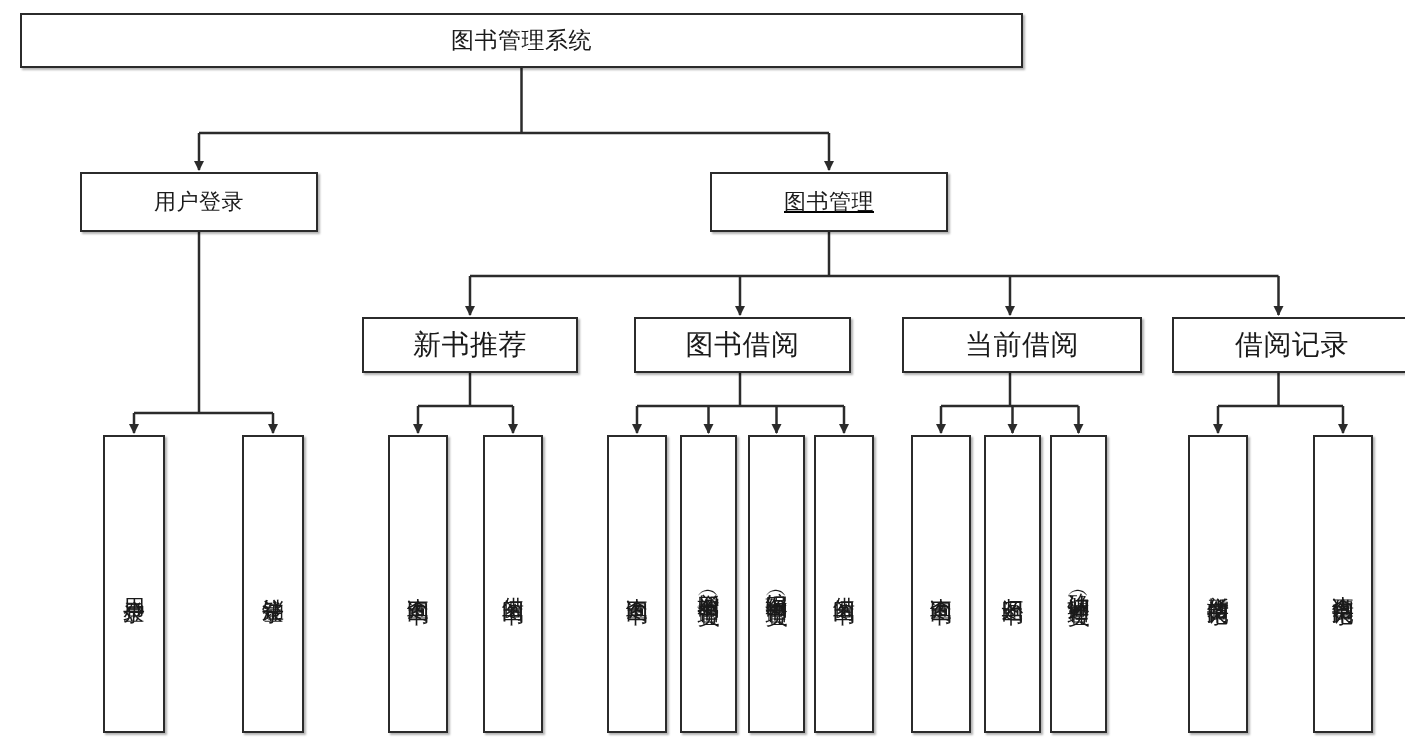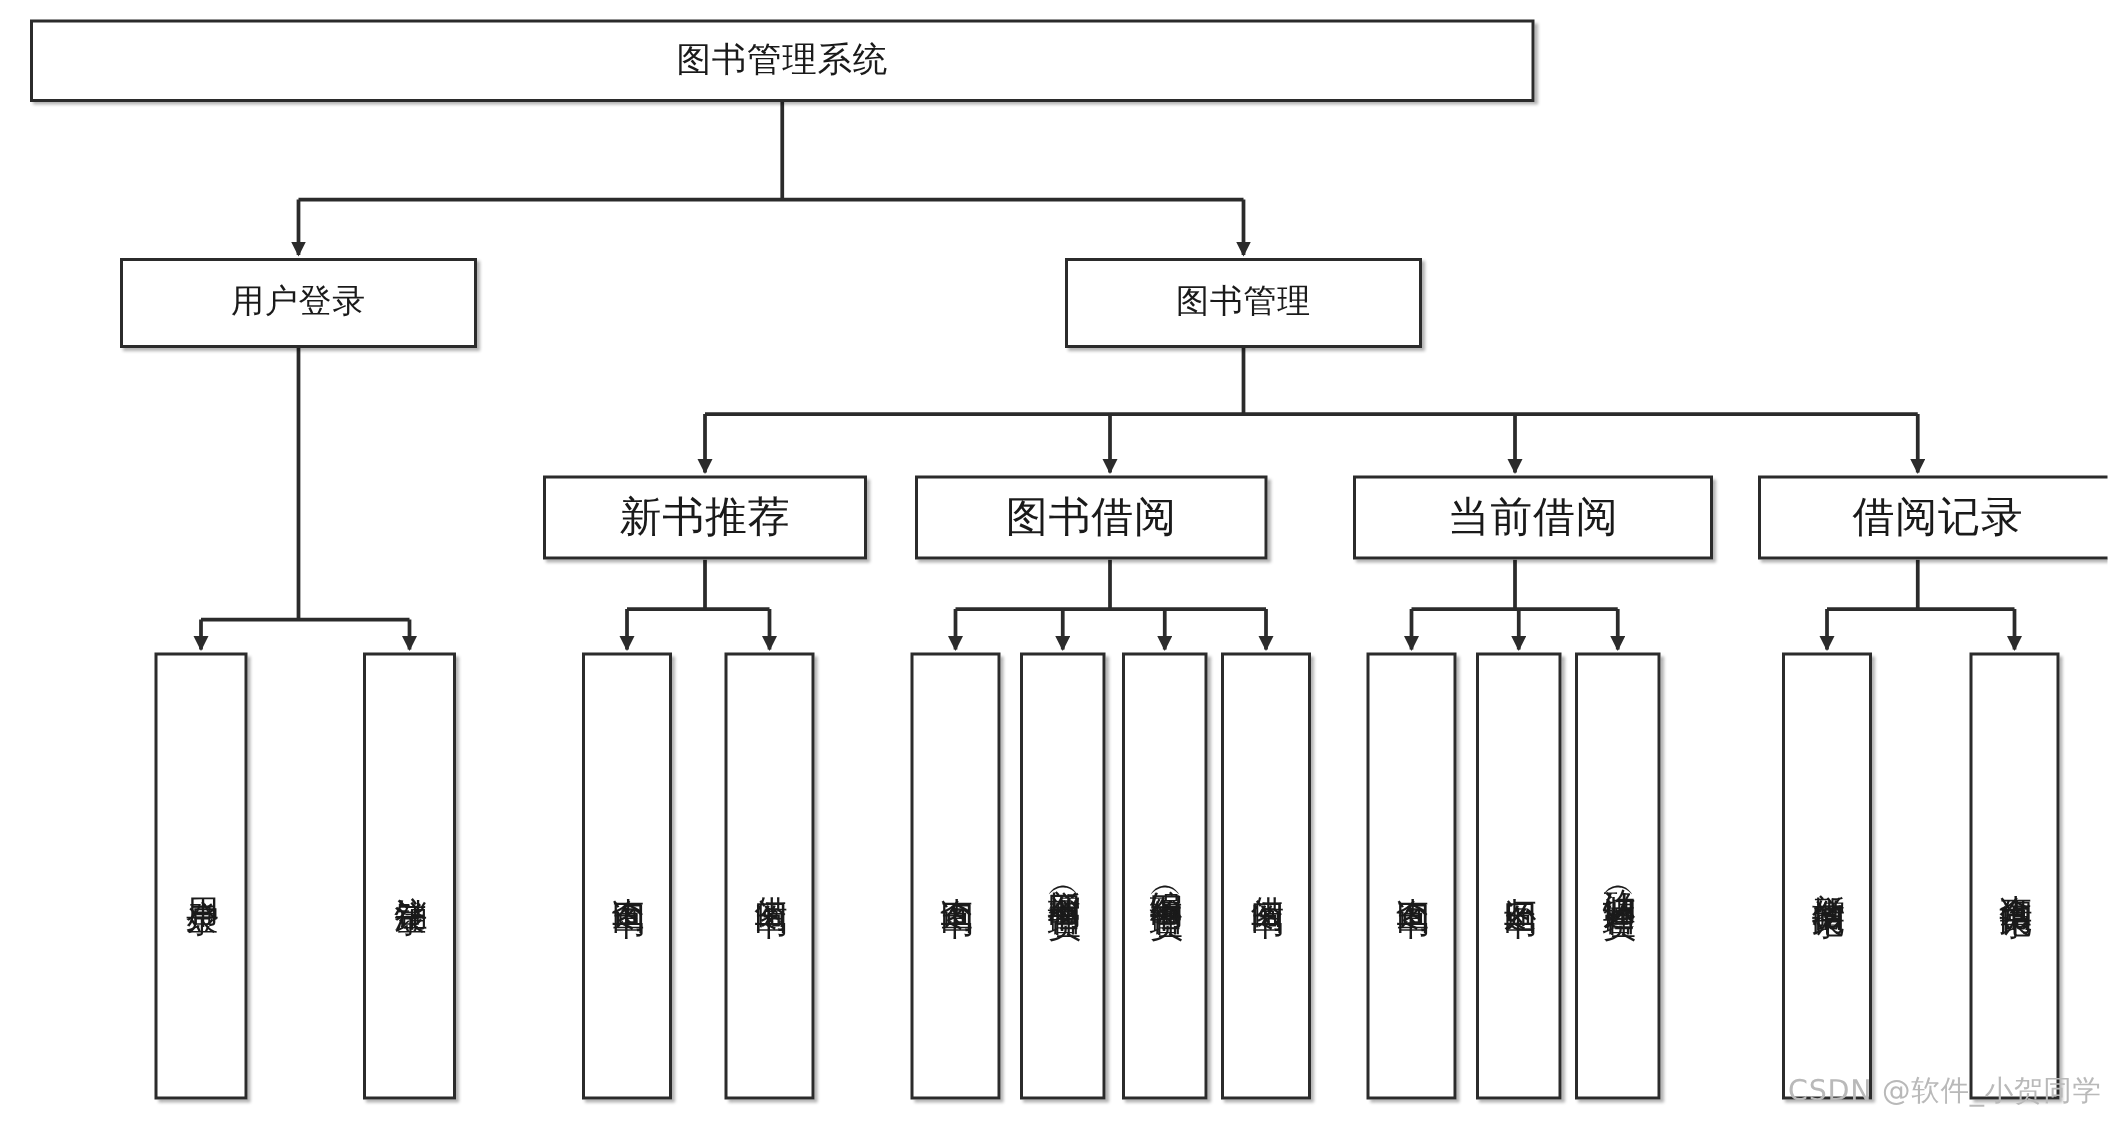--- a/index.html
+++ b/index.html
@@ -94,27 +94,27 @@
         <path d="M1343,406 L1343,433" stroke="#2b2b2b" stroke-width="2.5" fill="none" marker-end="url(#arrow)"></path>
       </g>
   </svg>
   <div id="node-layer">
       <div class="node lvl1" style="left: 20px; top: 13px; width: 1003px; height: 55px;">
         <span class="lbl">图书管理系统</span>
       </div>
       <div class="node lvl2" style="left: 80px; top: 172px; width: 238px; height: 60px;">
         <span class="lbl">用户登录</span>
       </div>
-      <div class="node lvl2" style="left: 710px; top: 172px; width: 238px; height: 60px;">
+      <div class="node lvl2" style="left: 710px; top: 172px; width: 238px; height: 60px; text-decoration: underline;">
         <span class="lbl">图书管理</span>
       </div>
       <div class="node lvl3" style="left: 362px; top: 317px; width: 216px; height: 56px;">
         <span class="lbl">新书推荐</span>
       </div>
-      <div class="node lvl3" style="left: 610px; top: 317px; width: 235px; height: 56px;">
+      <div class="node lvl3" style="left: 634px; top: 317px; width: 217px; height: 56px;">
         <span class="lbl">图书借阅</span>
       </div>
       <div class="node lvl3" style="left: 902px; top: 317px; width: 240px; height: 56px;">
         <span class="lbl">当前借阅</span>
       </div>
       <div class="node lvl3" style="left: 1172px; top: 317px; width: 240px; height: 56px;">
         <span class="lbl">借阅记录</span>
       </div>
       <div class="node lvl4 vertical" style="left: 103px; top: 435px; width: 62px; height: 298px;">
         <span class="lbl">用户登录</span>
@@ -149,14 +149,13 @@
       <div class="node lvl4 vertical" style="left: 1050px; top: 435px; width: 57px; height: 298px;">
         <span class="lbl">确认归还（管理员）</span>
       </div>
       <div class="node lvl4 vertical" style="left: 1188px; top: 435px; width: 60px; height: 298px;">
         <span class="lbl">新增借阅记录</span>
       </div>
       <div class="node lvl4 vertical" style="left: 1313px; top: 435px; width: 60px; height: 298px;">
         <span class="lbl">查询借阅记录</span>
       </div>
     </div>
-  <div class="watermark" style="left:1192px;top:714px;">CSDN @软件_小贺同学</div>
 </div>
 
 </body></html>

